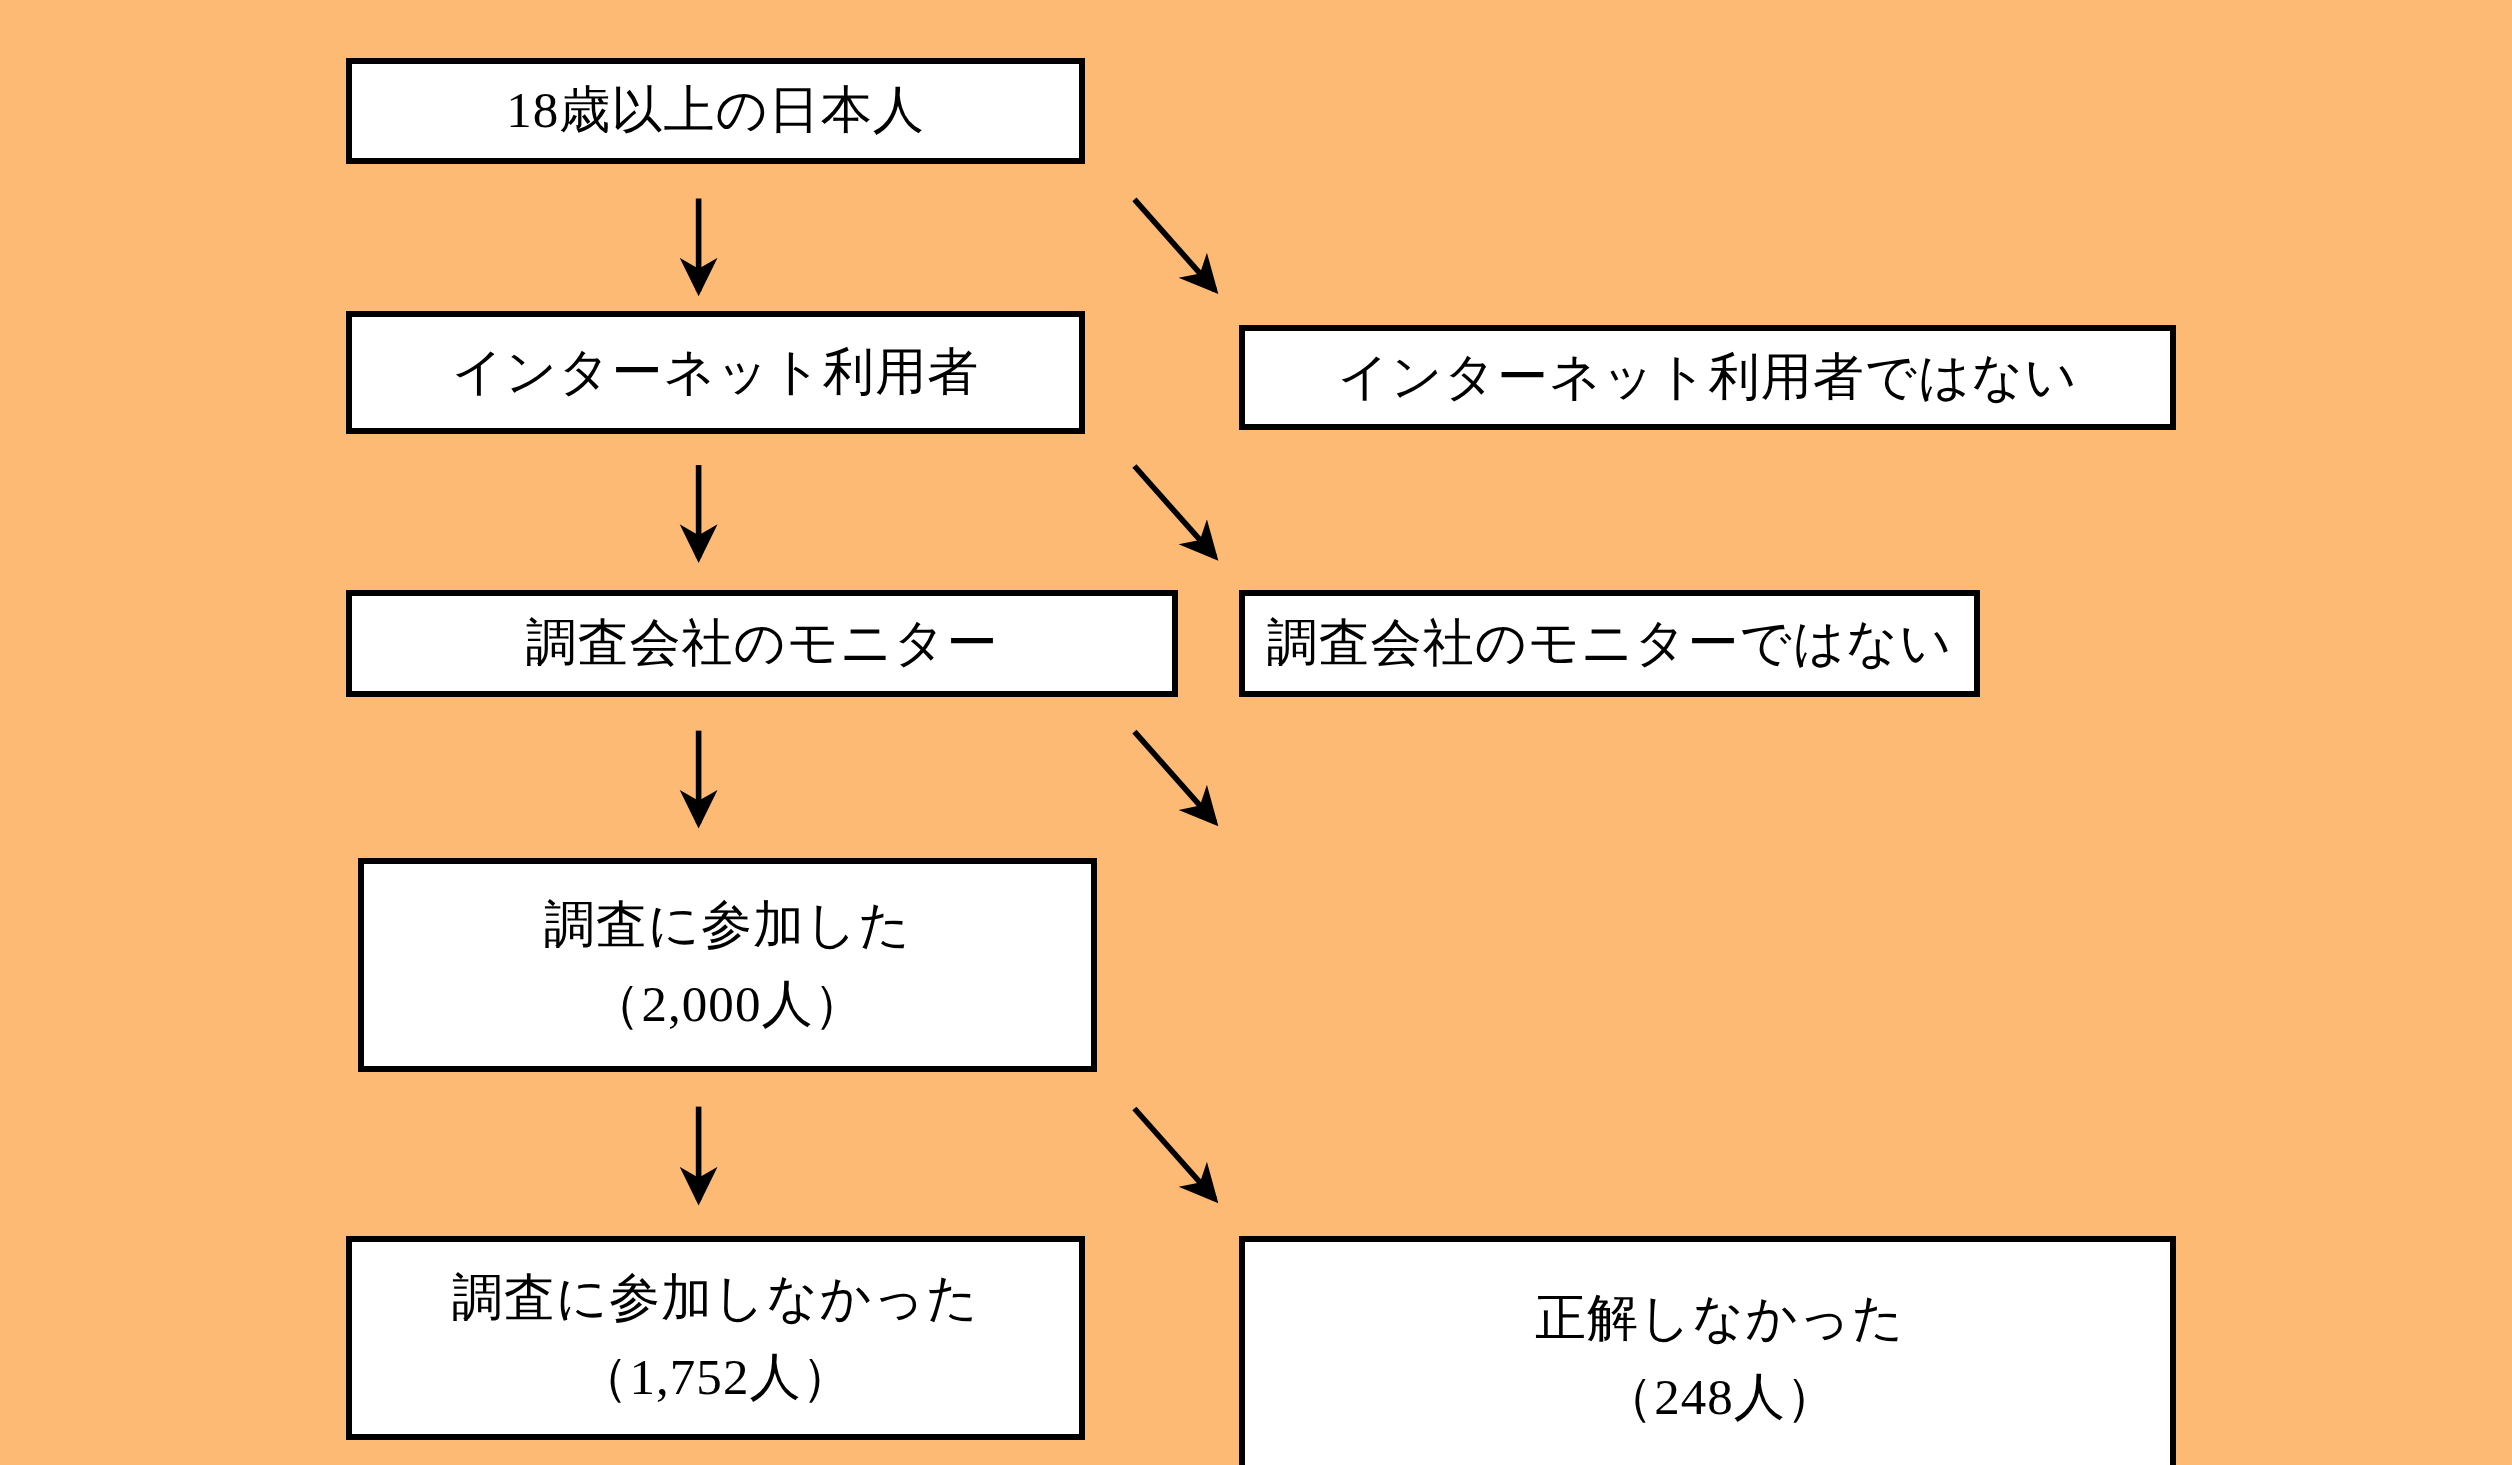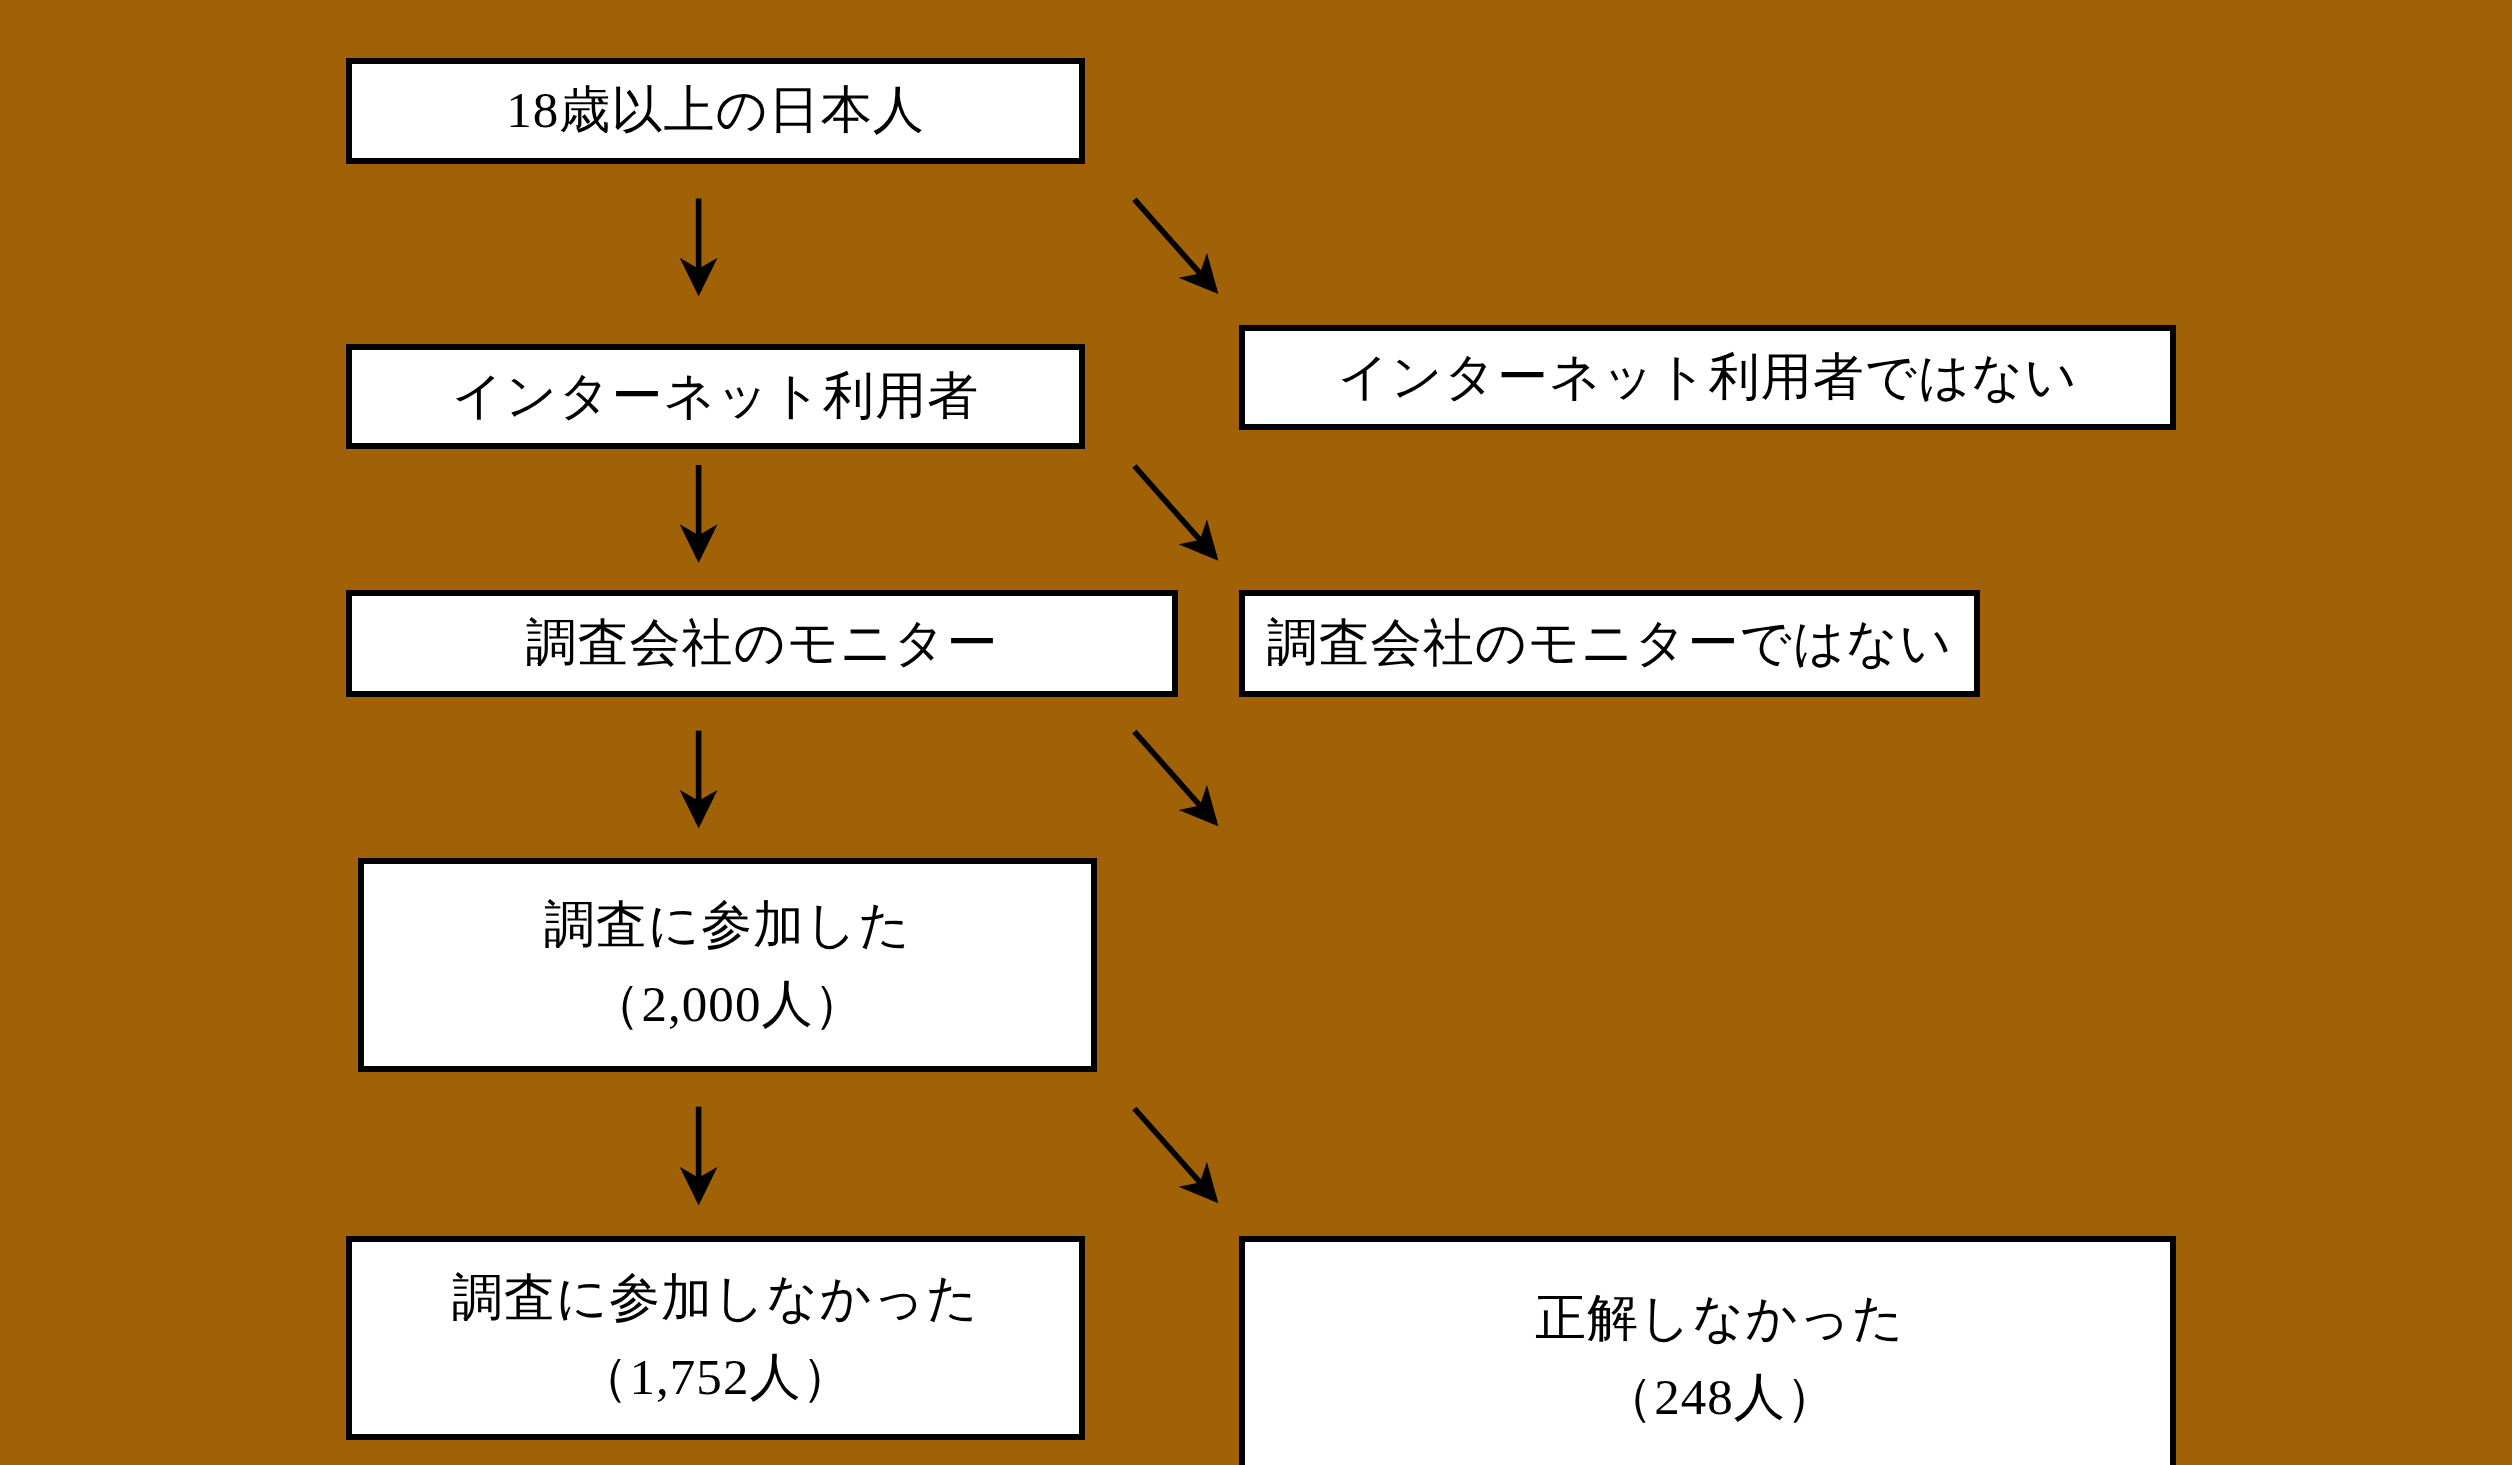--- a/index.html
+++ b/index.html
@@ -7,21 +7,21 @@
     padding: 0;
     background: #ffffff;
   }
   body {
     font-family: "Liberation Serif", "DejaVu Serif", serif;
   }
   #canvas {
     position: relative;
     width: 2512px;
     height: 1466px;
-    background: #a16207;
+    background: #fdba74;
     overflow: hidden;
   }
   .node {
     position: absolute;
     box-sizing: border-box;
     border: 6.5px solid #000000;
     background: #ffffff;
     display: flex;
     flex-direction: column;
     align-items: center;
@@ -31,21 +31,21 @@
     line-height: 1.55;
     letter-spacing: 0.02em;
     white-space: nowrap;
   }
   .node .line {
     display: block;
   }
   
   .n-r1-left  { left: 346px;  top: 58px;   width: 739px;  height: 106px; }
   
-  .n-r2-left  { left: 346px;  top: 344px;  width: 739px;  height: 105px; }
+  .n-r2-left  { left: 346px;  top: 311px;  width: 739px;  height: 123px; }
   .n-r2-right { left: 1239px; top: 325px;  width: 937px; height: 105px; align-items: center; }
   
   .n-r3-left  { left: 346px;  top: 590px;  width: 832px;  height: 107px; }
   .n-r3-right { left: 1239px; top: 590px;  width: 741px; height: 107px; }
   
   .n-r4-left  { left: 346px;  top: 858px;  width: 739px;  height: 214px; margin-left: 12px; }
   .n-r4-right { left: 1239px; top: 858px;  width: 937px; height: 214px; }
   
   .n-r5-left  { left: 346px;  top: 1236px; width: 739px;  height: 204px; }
   .n-r5-right { left: 1239px; top: 1236px; width: 937px; height: 244px; padding-left: 25px; }

